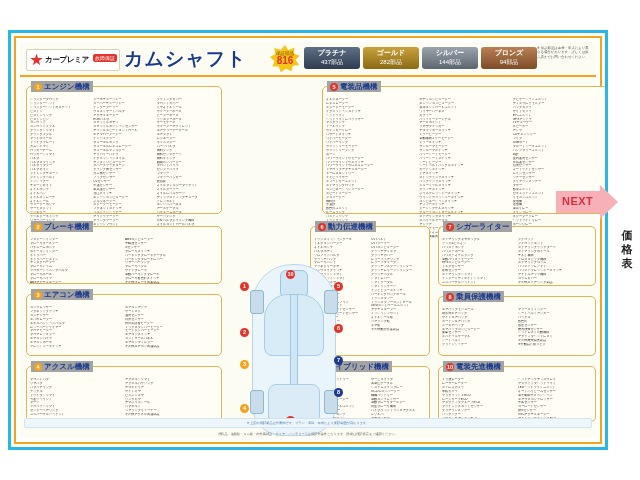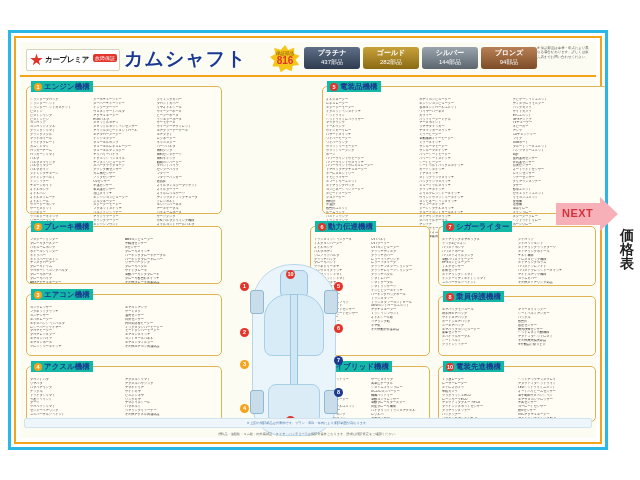--- a/index.html
+++ b/index.html
@@ -70,21 +70,21 @@
   }
   .hdrline{position:absolute;left:0;top:33px;width:100%;height:2px;background:#f4a31c;}
 
   
   .panel{
     position:absolute;border:1px solid #e0b454;border-radius:5px;
     background:#fffdf4;box-sizing:border-box;padding:11px 3px 3px 3px;
   }
   .ptitle{
     position:absolute;left:4px;top:-6px;height:11px;
-    background:#14b8a6;padding:0 3px;
+    background:#a3a3a3;padding:0 3px;
     font-size:7.5px;font-weight:bold;color:#1b3a8f;white-space:nowrap;
     display:flex;align-items:center;
   }
   .num{
     display:inline-block;width:8px;height:8px;border-radius:50%;
     background:#f4a31c;color:#fff;font-size:5.5px;line-height:8px;
     text-align:center;margin-right:2px;
   }
   .num.red{background:#e2342b;}
   .cols{display:flex;gap:2px;height:100%;}
@@ -134,34 +134,34 @@
     text-align:center;font-size:3.2px;color:#666;line-height:4px;
   }
   .footbar{
     position:absolute;left:4px;bottom:10px;right:4px;height:8px;
     background:#eef6fb;border:1px solid #cfe4ef;border-radius:2px;
     font-size:3.2px;color:#3a6ea8;line-height:8px;text-align:center;
   }
 
   
   .next{
-    position:absolute;left:556px;top:197px;width:62px;height:34px;padding-left:11px;
+    position:absolute;left:556px;top:185px;width:62px;height:34px;padding-left:11px;
   }
   .nextarrow{
     position:absolute;left:0;top:0;width:62px;height:34px;
     background:#f7b0b8;
     clip-path:polygon(0 6px,44px 6px,44px 0,62px 17px,44px 34px,44px 28px,0 28px);
   }
   .nexttext{
     position:absolute;left:6px;top:10px;font-size:11px;font-weight:bold;
     color:#d0343f;letter-spacing:.5px;
   }
   .vlabel{
     position:absolute;left:620px;top:228px;width:14px;
-    font-size:14px;font-weight:bold;color:#222;line-height:14px;text-align:center;
+    font-size:11px;font-weight:bold;color:#222;line-height:14px;text-align:center;
   }
 </style>
 </head>
 <body>
 
 <div id="stage">
 
   <div id="poster">
     <div id="inner">
 

